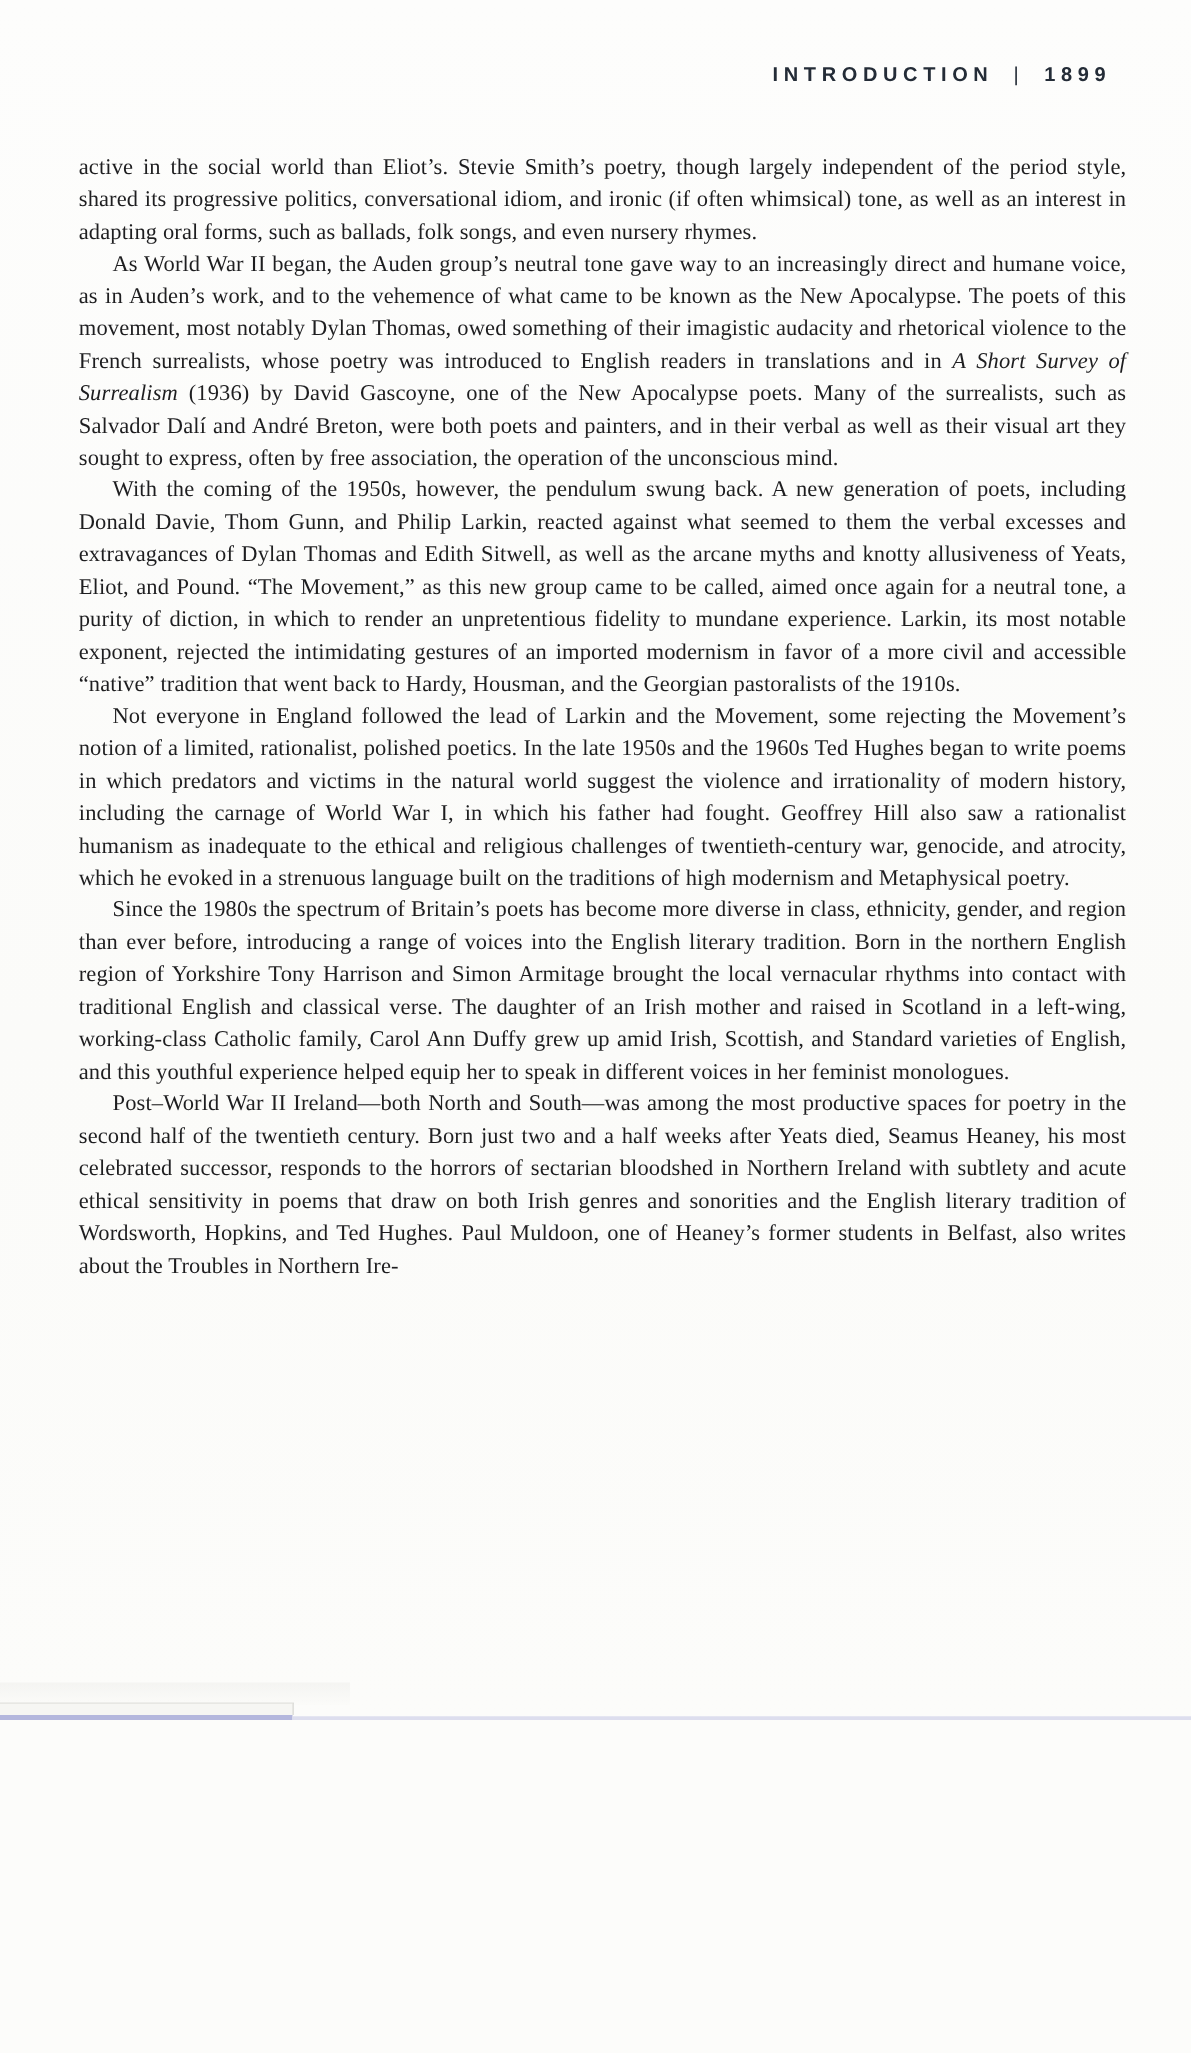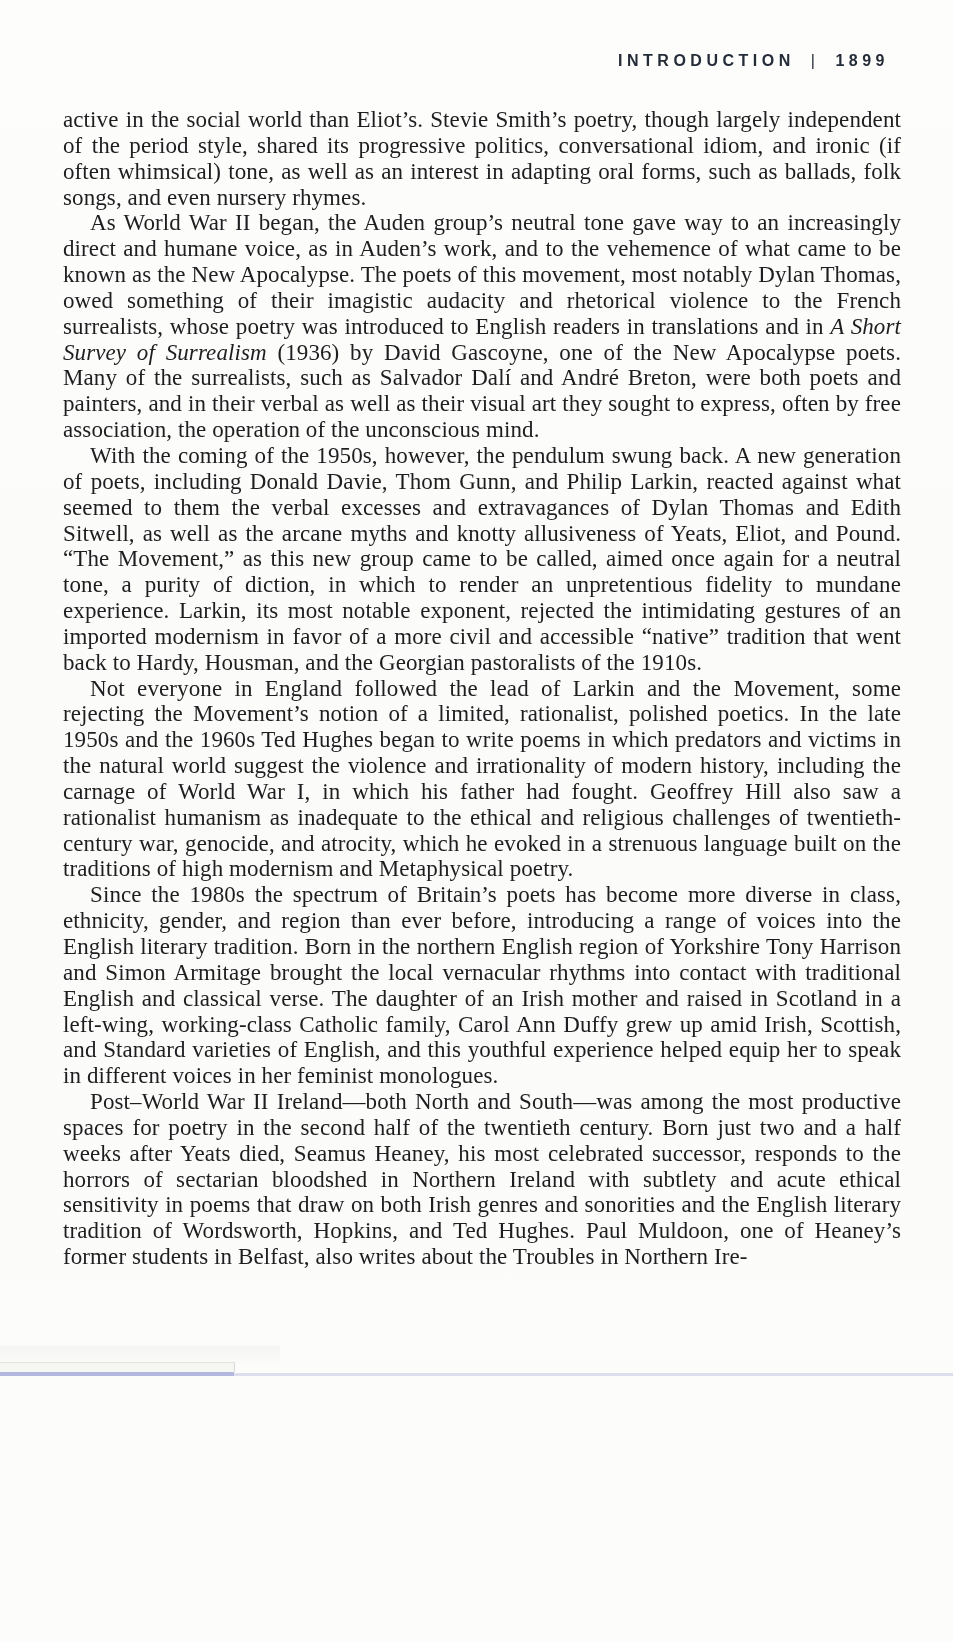--- a/index.html
+++ b/index.html
@@ -34,23 +34,23 @@
     white-space: nowrap;
   }
   .running-head .sep {
     display: inline-block;
     margin: 0 16px;
     font-weight: normal;
   }
   .text-block {
     position: absolute;
     left: 63px;
-    top: 107px;
+    top: 121px;
     width: 838px;
-    font-size: 23px;
+    font-size: 18px;
     line-height: 25.85px;
     text-align: justify;
     letter-spacing: 0.1px;
     color: #1e1e20;
   }
   .text-block p {
     margin: 0;
     padding: 0;
   }
   .text-block p.indent {

